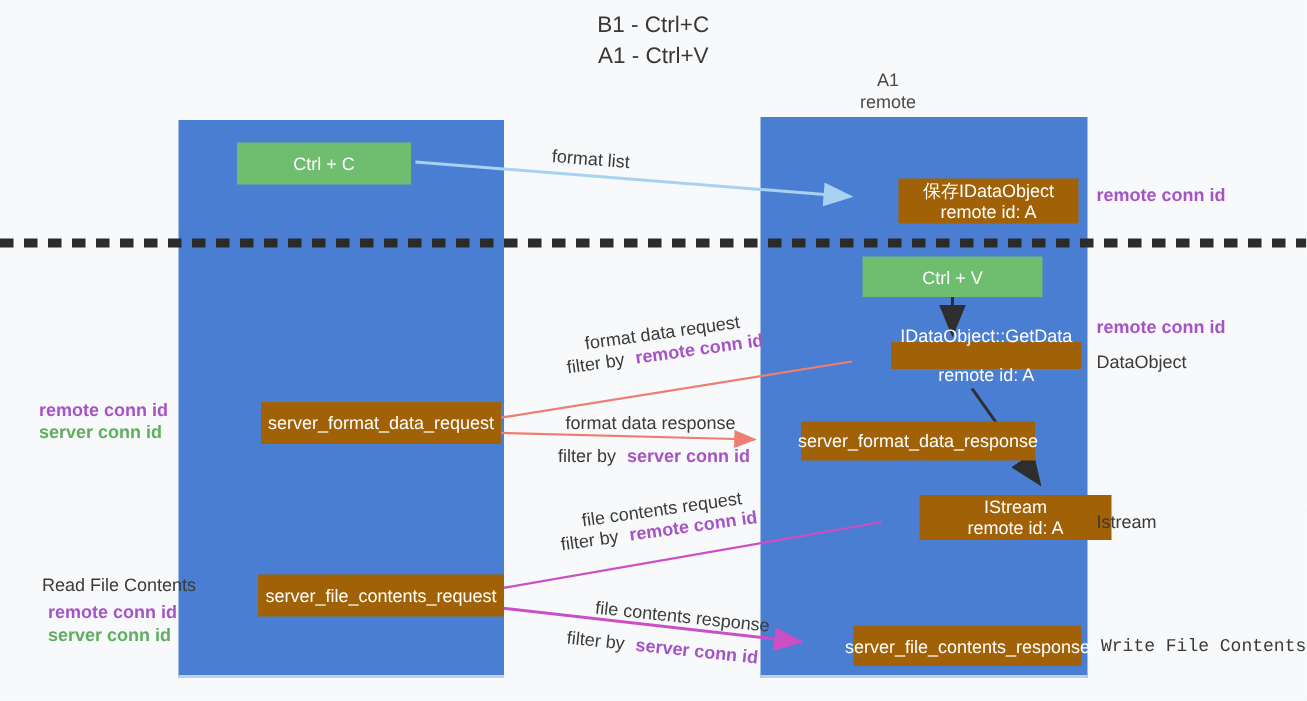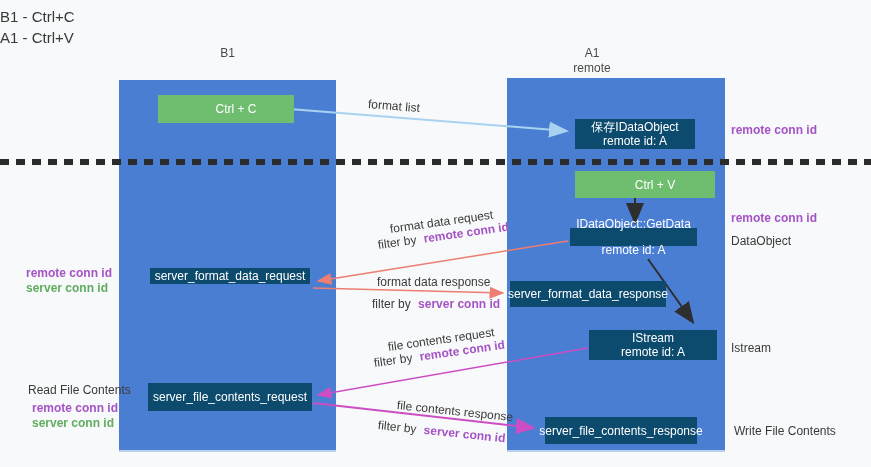--- a/index.html
+++ b/index.html
@@ -1,27 +1,27 @@
 <!DOCTYPE html>
 <html><head>
 <meta charset="utf-8">
 <style>
   html,body{margin:0;padding:0;}
   body{font-family:"Liberation Sans",sans-serif;background:#eef0f3;}
   .canvas{position:relative;width:871px;height:467px;background:#f8f9fa;overflow:hidden;}
 
-  .title{position:absolute;left:0;top:6px;width:871px;
+  .title{position:absolute;left:0;top:6px;width:871px;text-align:center;
          font-size:15px;line-height:21px;color:#383838;}
   .lane-header{position:absolute;text-align:center;font-size:12px;line-height:15px;color:#4a4a4a;}
   .lane{position:absolute;background:#4a7ed3;border-bottom:2px solid #bcd0ea;}
 
   .node{position:absolute;display:flex;flex-direction:column;align-items:center;justify-content:center;
         color:#ffffff;font-size:12px;line-height:14px;text-align:center;white-space:nowrap;z-index:3;}
-  .node.green{background:#6fbe70;padding-left:20px;}
-  .node.orange{background:#0c4a6e;}
+  .node.green{background:#6fbe70;}
+  .node.orange{background:#a16207;margin-left:24px;}
 
   .svg-layer{position:absolute;left:0;top:0;z-index:2;pointer-events:none;}
 
   .alabel{position:absolute;font-size:12px;color:#3a3a3a;white-space:nowrap;
           transform-origin:left center;z-index:4;}
   .purple{color:#a553c5;font-weight:bold;}
   .greentx{color:#5fae5f;font-weight:bold;}
   .plain{color:#3a3a3a;font-weight:normal;}
   .sp{margin-left:4px;}
 </style>
@@ -29,21 +29,20 @@
 <body>
 
 <div class="canvas">
 
   <div class="title">
     <div>B1 - Ctrl+C</div>
     <div>A1 - Ctrl+V</div>
   </div>
 
   <div class="lane-header" style="left:119px;top:46px;width:217px;">
-    <div>B1</div>
   </div>
   <div class="lane-header" style="left:483px;top:46px;width:218px;">
     <div>A1</div>
     <div>remote</div>
   </div>
 
   <div class="lane" style="left:119px;top:80px;width:217px;height:370px;"></div>
   <div class="lane" style="left:507px;top:78px;width:218px;height:372px;"></div>
 
   <svg class="svg-layer" width="871" height="467" viewBox="0 0 871 467">
@@ -90,21 +89,21 @@
 
   <div class="node green" style="left:575px;top:171px;width:120px;height:27px;">
     <div>Ctrl + V</div>
   </div>
 
   <div class="node orange" style="left:570px;top:228px;width:127px;height:18px;gap:12px;">
     <div>IDataObject::GetData</div>
     <div>remote id: A</div>
   </div>
 
-  <div class="node orange" style="left:150px;top:268px;width:160px;height:16px;">
+  <div class="node orange" style="left:150px;top:268px;width:160px;height:28px;">
     <div>server_format_data_request</div>
   </div>
 
   <div class="node orange" style="left:510px;top:281px;width:156px;height:26px;">
     <div>server_format_data_response</div>
   </div>
 
   <div class="node orange" style="left:589px;top:330px;width:128px;height:30px;">
     <div>IStream</div>
     <div>remote id: A</div>
@@ -141,21 +140,21 @@
   <div class="alabel" style="left:397px;top:398px;transform:rotate(6deg);">file contents response</div>
   <div class="alabel" style="left:378px;top:418px;transform:rotate(6deg);">
     <span class="plain">filter by</span>
     <span class="purple sp">server conn id</span>
   </div>
 
   <div class="alabel purple" style="left:731px;top:123px;">remote conn id</div>
   <div class="alabel purple" style="left:731px;top:211px;">remote conn id</div>
   <div class="alabel" style="left:731px;top:234px;">DataObject</div>
   <div class="alabel" style="left:731px;top:341px;">Istream</div>
-  <div class="alabel" style="left:734px;top:424px;">Write File Contents</div>
+  <div class="alabel" style="left:734px;top:424px;font-family:Liberation Mono, monospace;">Write File Contents</div>
 
   <div class="alabel purple" style="left:26px;top:266px;">remote conn id</div>
   <div class="alabel greentx" style="left:26px;top:281px;">server conn id</div>
   <div class="alabel" style="left:28px;top:383px;">Read File Contents</div>
   <div class="alabel purple" style="left:32px;top:401px;">remote conn id</div>
   <div class="alabel greentx" style="left:32px;top:416px;">server conn id</div>
 
 </div>
 
 </body></html>

